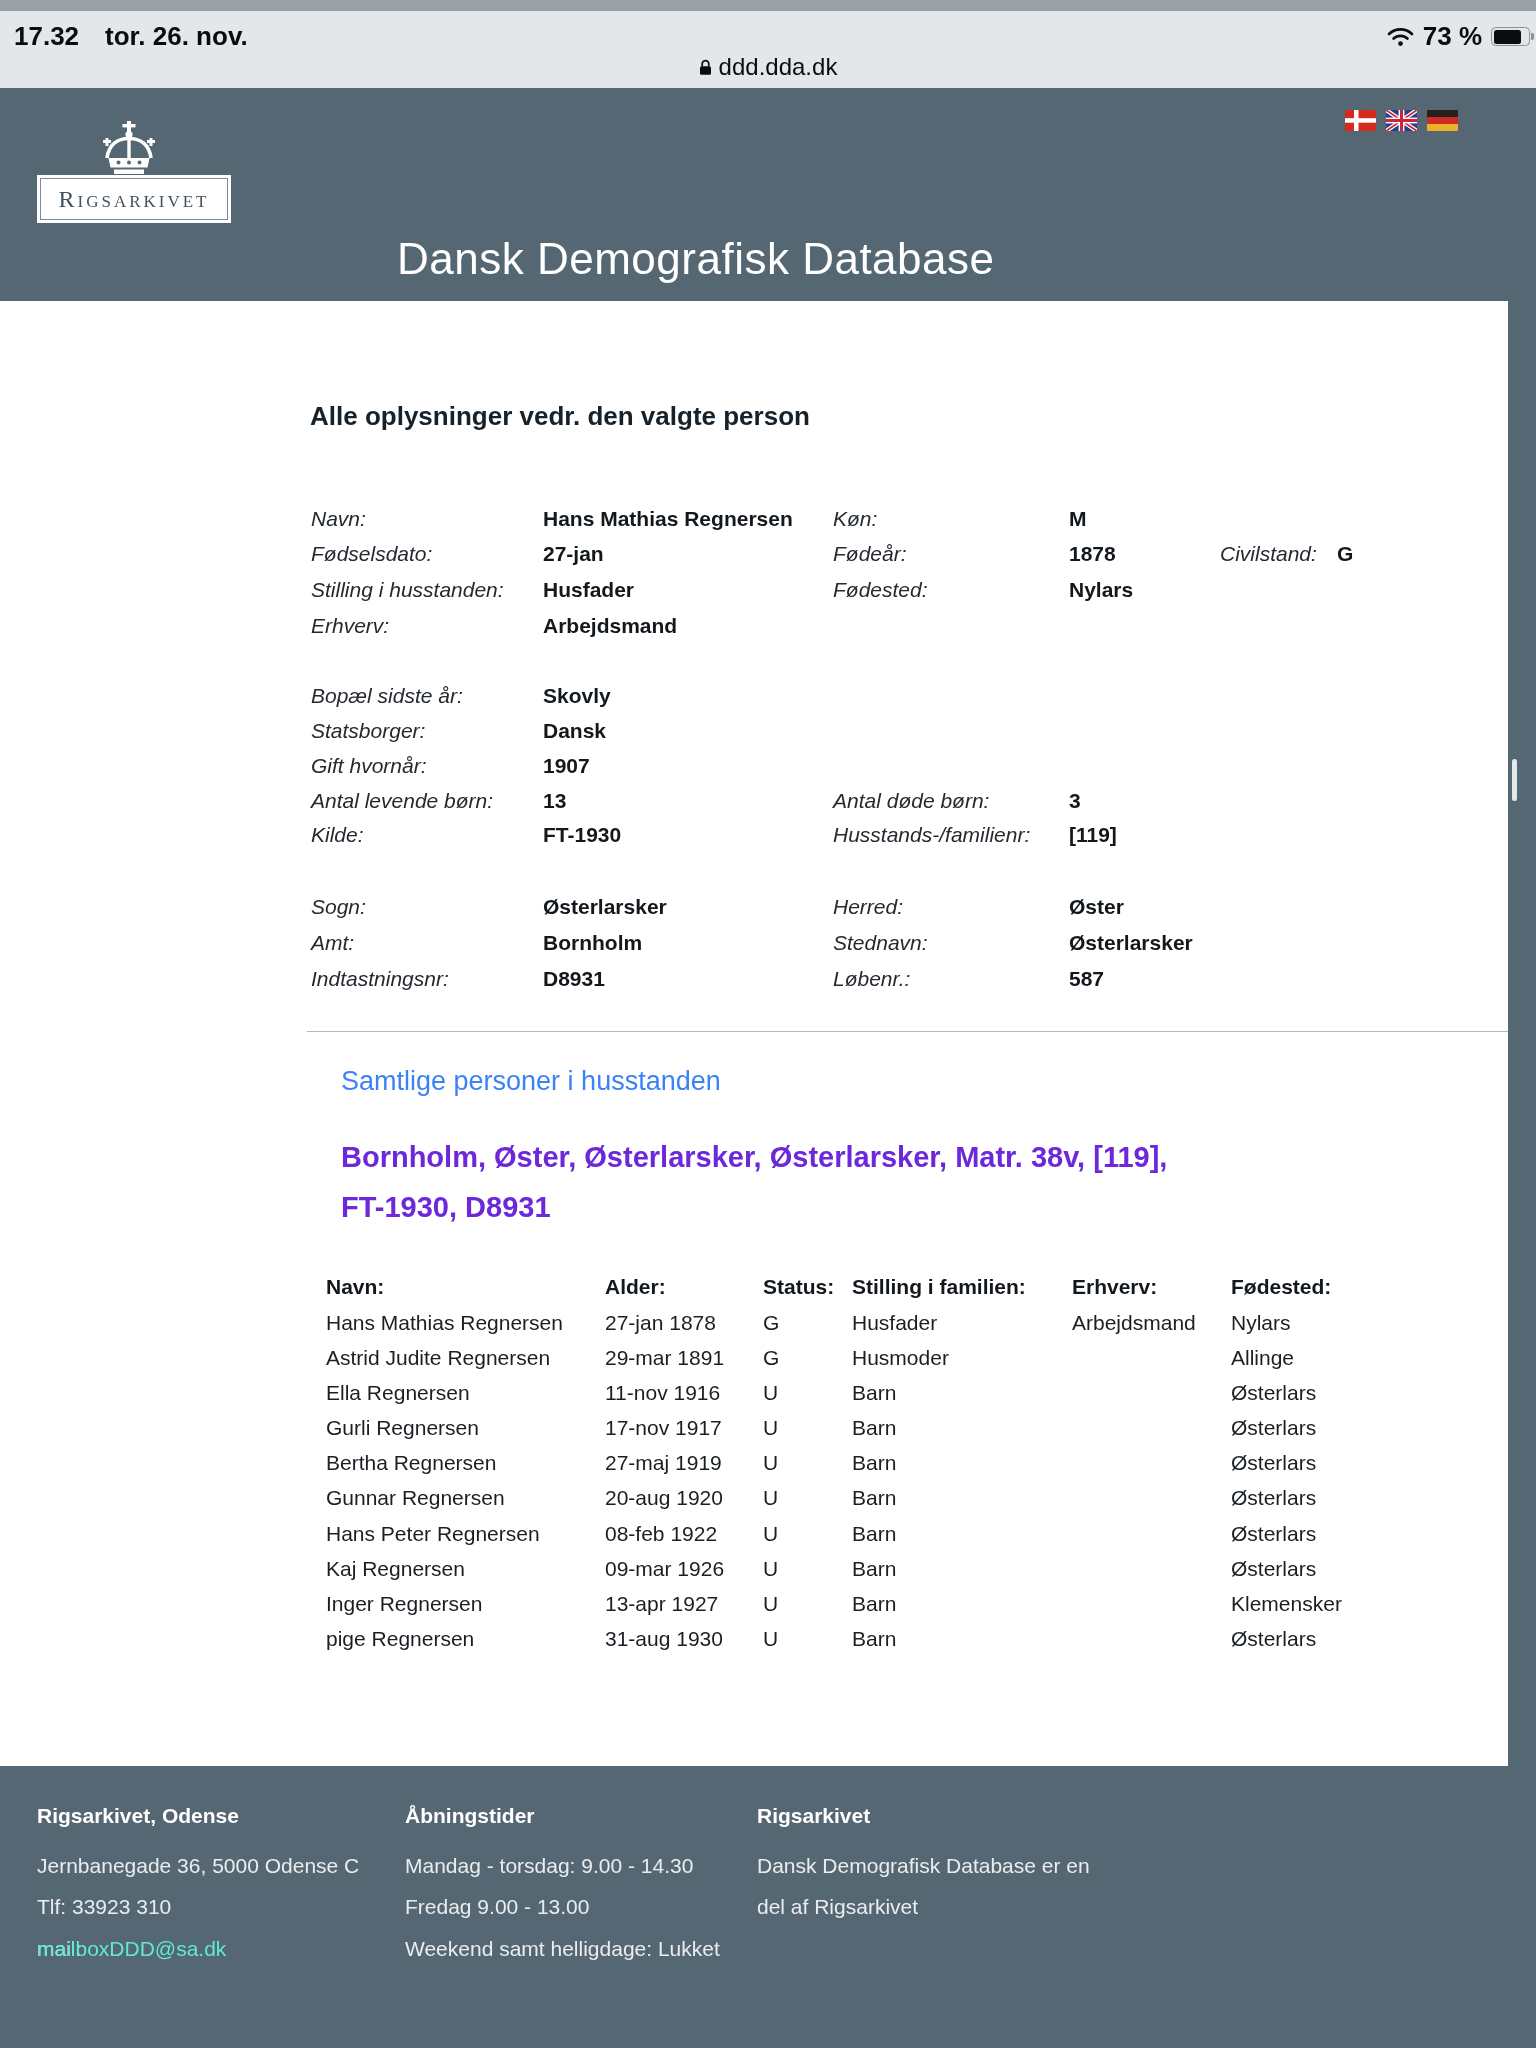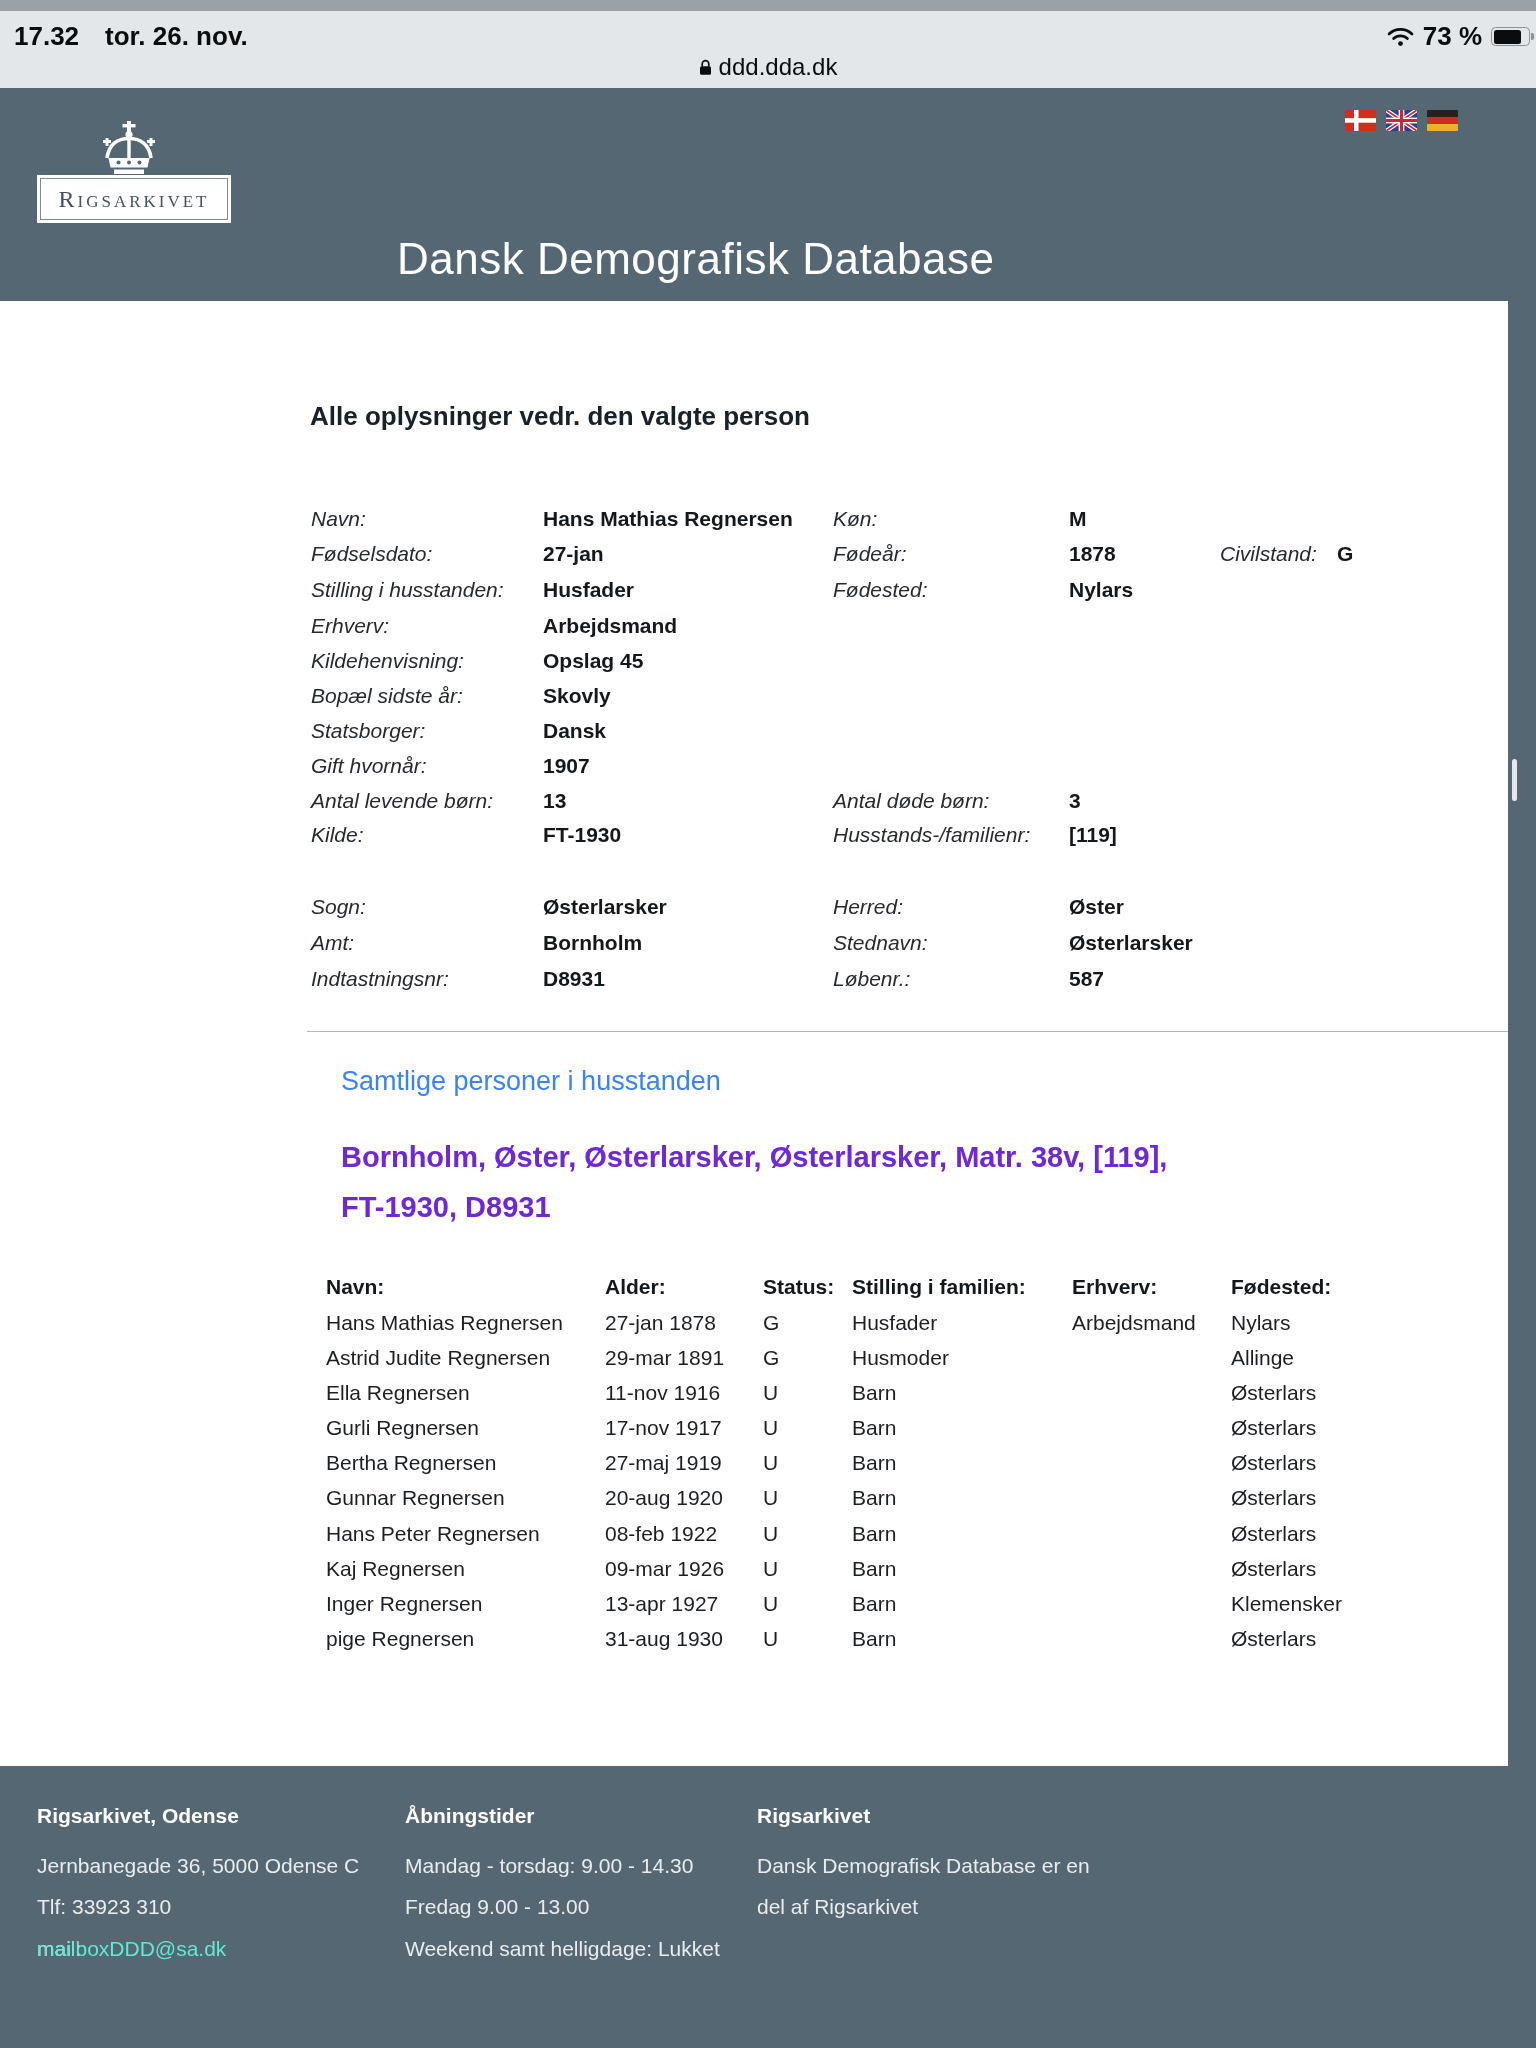--- a/index.html
+++ b/index.html
@@ -159,24 +159,20 @@
     <div class="drow" style="top:277px">
       <span class="lab p1">Stilling i husstanden:</span>
       <span class="val p2">Husfader</span>
       <span class="lab p3">Fødested:</span>
       <span class="val p4">Nylars</span>
     </div>
     <div class="drow" style="top:313px">
       <span class="lab p1">Erhverv:</span>
       <span class="val p2">Arbejdsmand</span>
     </div>
-    <div class="drow" style="top:348px">
-      <span class="lab p1">Kildehenvisning:</span>
-      <span class="val p2">Opslag 45</span>
-    </div>
     <div class="drow" style="top:383px">
       <span class="lab p1">Bopæl sidste år:</span>
       <span class="val p2">Skovly</span>
     </div>
     <div class="drow" style="top:418px">
       <span class="lab p1">Statsborger:</span>
       <span class="val p2">Dansk</span>
     </div>
     <div class="drow" style="top:453px">
       <span class="lab p1">Gift hvornår:</span>

